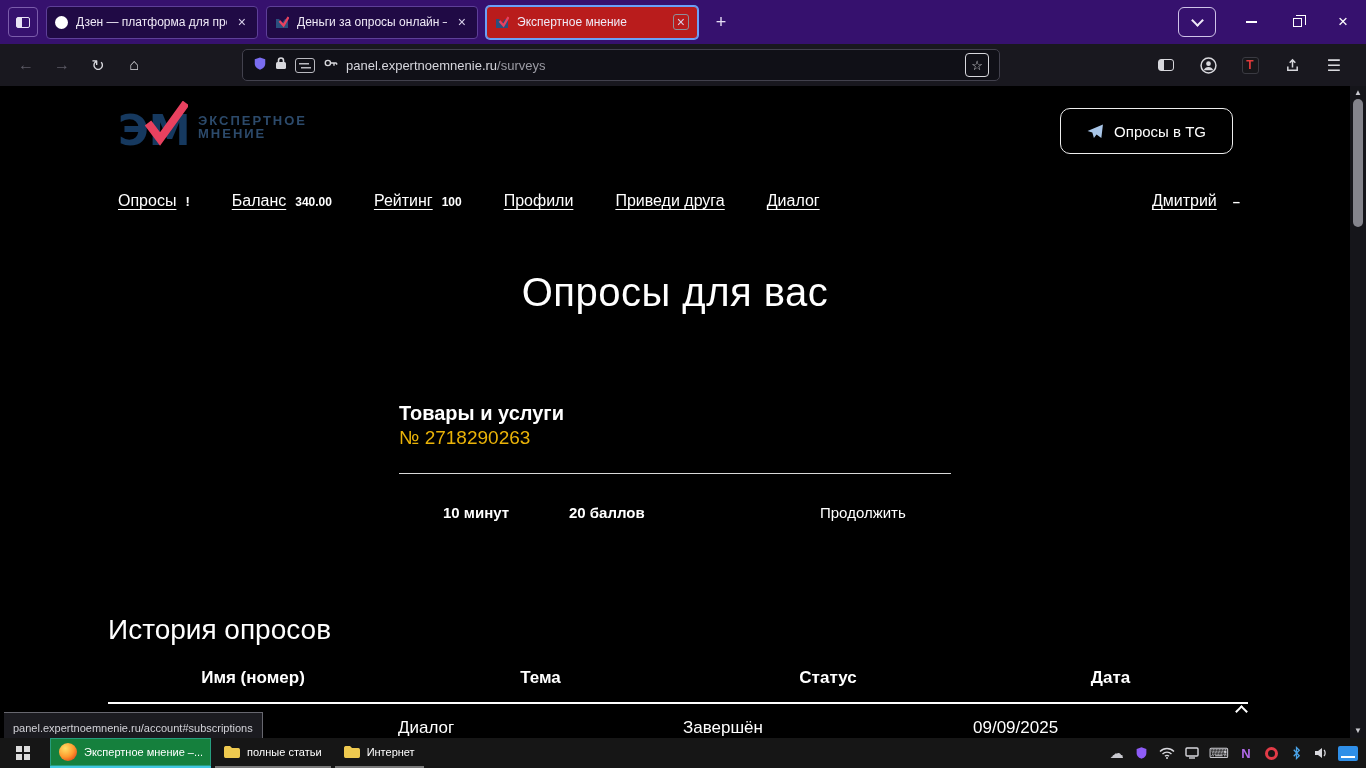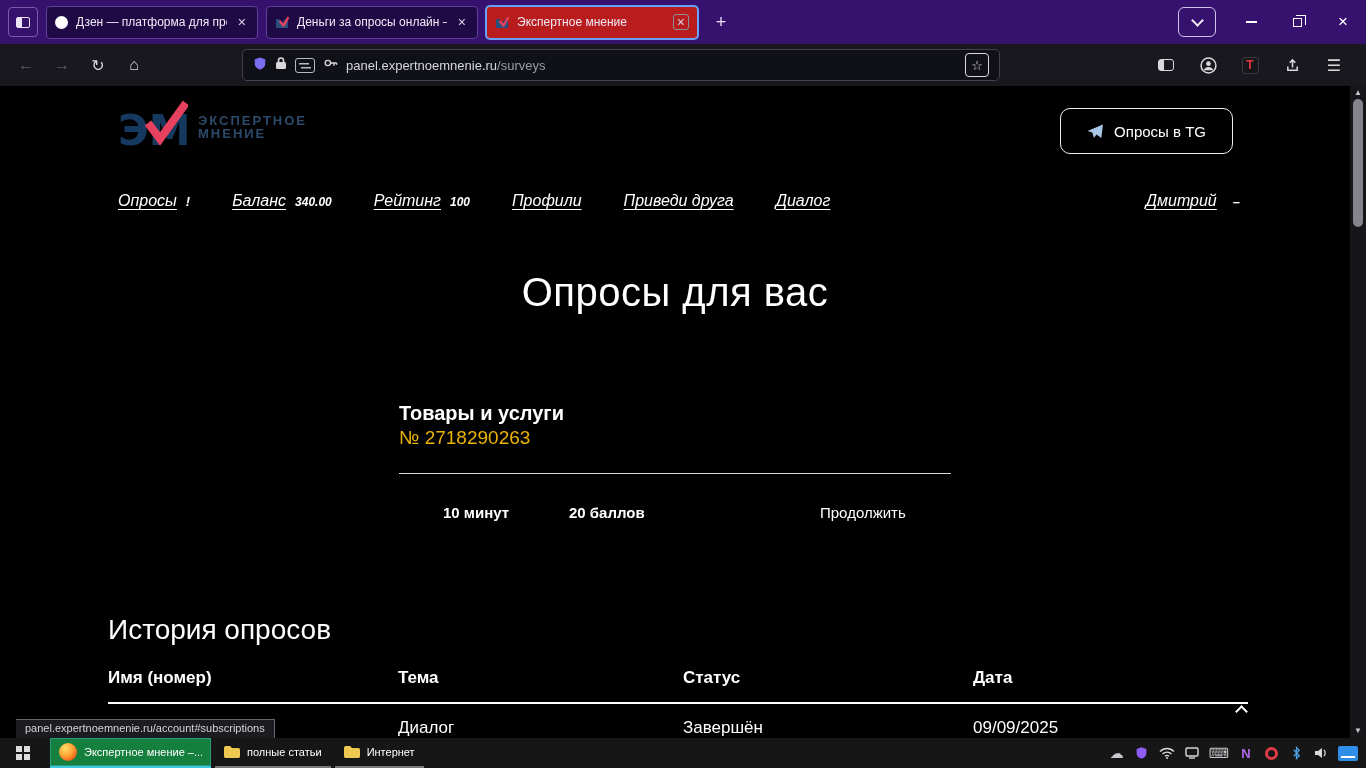--- a/index.html
+++ b/index.html
@@ -61,50 +61,50 @@
            color:#e03a3a; font-size:12px; font-weight:bold; display:flex; align-items:center; justify-content:center; }
 
   
   .page { position:absolute; top:86px; left:0; width:1350px; bottom:30px; background:#000; overflow:hidden; }
   .logo { position:absolute; left:118px; top:15px; display:flex; align-items:center; gap:10px; }
   .logo-text { font-size:13px; letter-spacing:2px; color:#2c4a6b; line-height:13px; font-weight:bold; }
   .tg-btn { position:absolute; right:117px; top:22px; height:46px; padding:0 26px;
             border:1px solid #ededed; border-radius:10px; color:#fff; font-size:15px;
             display:flex; align-items:center; gap:10px; }
   .main-nav { position:absolute; left:118px; right:110px; top:106px; display:flex;
-              align-items:baseline; gap:42px; color:#fff; font-size:16px;font-style:italic; }
+              align-items:baseline; gap:42px; color:#fff; font-size:16px; }
   .nav-item { display:flex; align-items:baseline; gap:9px; white-space:nowrap; }
   .nav-link { color:#fff; text-decoration:underline; text-underline-offset:3px; font-weight:500; }
   .nav-val { font-size:12px; font-weight:700; }
   .nav-alert { font-size:13px; font-weight:700; }
   .nav-user { margin-left:auto; display:flex; align-items:center; gap:16px; }
   .user-caret { font-weight:700; font-size:13px; color:#fff; }
   .page-title { position:absolute; top:184px; left:0; width:100%; text-align:center;
                 font-size:40px; font-weight:400; color:#fff; letter-spacing:.5px; }
   .survey-card { position:absolute; left:399px; top:316px; width:552px; color:#fff; }
   .card-title { font-size:20px; font-weight:700; }
   .card-number { font-size:19px; margin-top:2px; color:#eab308; }
   .card-divider { margin-top:24px; border-bottom:1px solid #d9d9d9; }
   .card-row { position:relative; margin-top:30px; height:20px; font-size:15px; }
   .card-duration { position:absolute; left:44px; font-weight:600; }
   .card-reward { position:absolute; left:170px; font-weight:600; }
   .card-action { position:absolute; left:421px; color:#fff; font-size:15px; }
   .history { position:absolute; left:108px; top:528px; width:1140px; color:#fff; }
   .history-title { font-size:28px; font-weight:500; }
   .htable { margin-top:22px; }
   .hrow { display:grid; grid-template-columns:290px 285px 290px 275px; }
-  .hhead { border-bottom:2px solid #fff; }
+  .hhead { border-bottom:2px solid #fff;text-align:center; }
   .hhead .hcell { font-size:17px; font-weight:700; padding-bottom:14px; }
   .hbody .hcell { font-size:17px; padding-top:14px; }
   .name-note { font-size:12px; margin-left:6px; color:#e4e4e4; }
   .scroll-top { position:absolute; top:616px; right:100px; width:18px; height:14px; }
   .chev-up { display:block; width:9px; height:9px; border-left:2px solid #fff; border-top:2px solid #fff;
              transform:rotate(45deg); margin:4px auto 0; }
-  .status-tooltip { position:absolute; left:16px; bottom:0; background:#1b1b20; border:1px solid #67676f;
-                    border-left:none; border-bottom:none; padding:2px 9px 4px; font-size:11px;
+  .status-tooltip { position:absolute; left:4px; bottom:0; background:#1b1b20; border:1px solid #67676f;
+                    border-left:none; border-bottom:none; padding:9px 9px 4px; font-size:11px;
                     color:#d2d2d8; z-index:5; white-space:nowrap; }
 
   
   .scrollbar { position:absolute; top:86px; right:0; width:16px; bottom:30px; background:#15151a; }
   .sb-arrow { position:absolute; left:0; width:16px; text-align:center; font-size:8px; color:#c9c9cf;
               line-height:14px; height:14px; }
   .sb-arrow.top { top:0; }
   .sb-arrow.bottom { bottom:0; }
   .sb-thumb { position:absolute; top:13px; left:3px; width:10px; height:128px; background:#84848c; border-radius:5px; }
 

